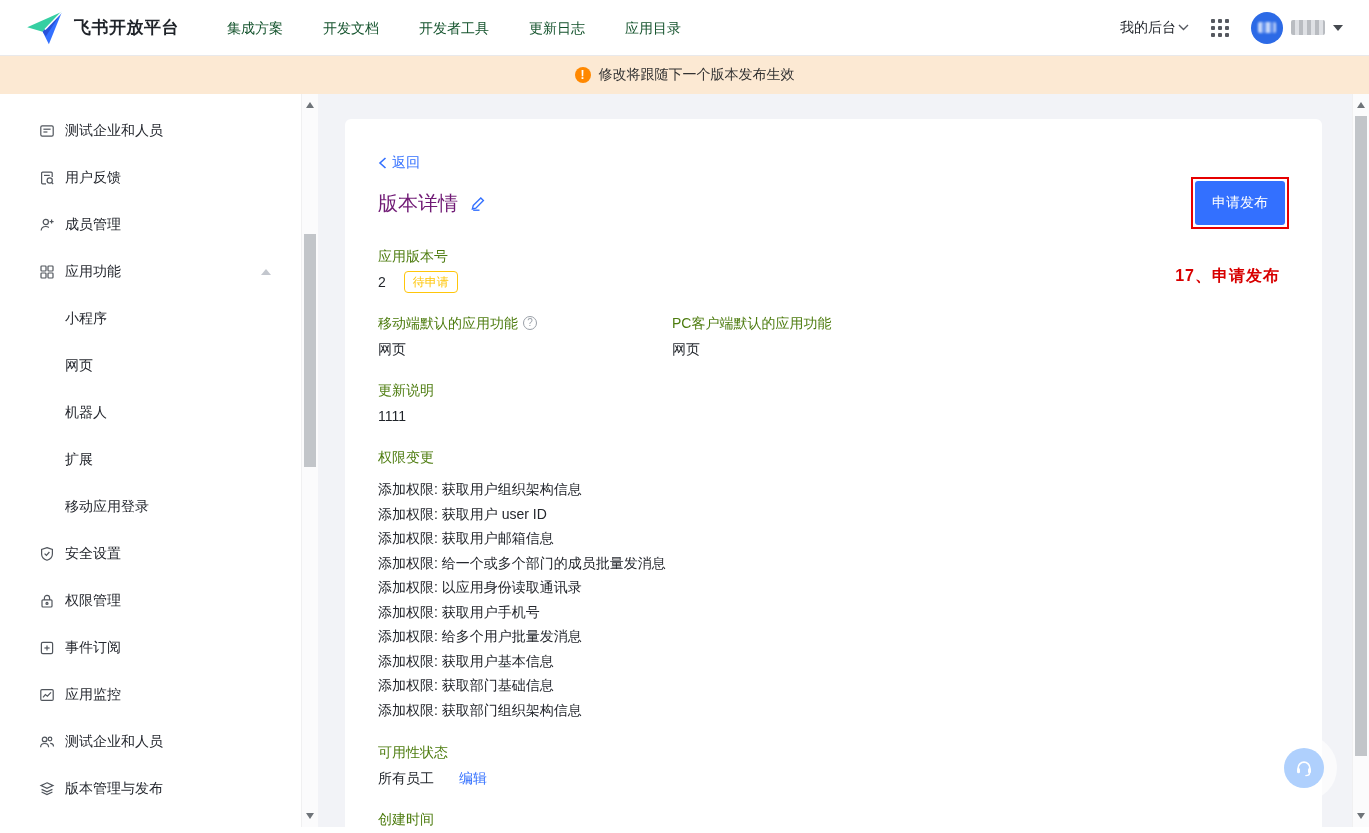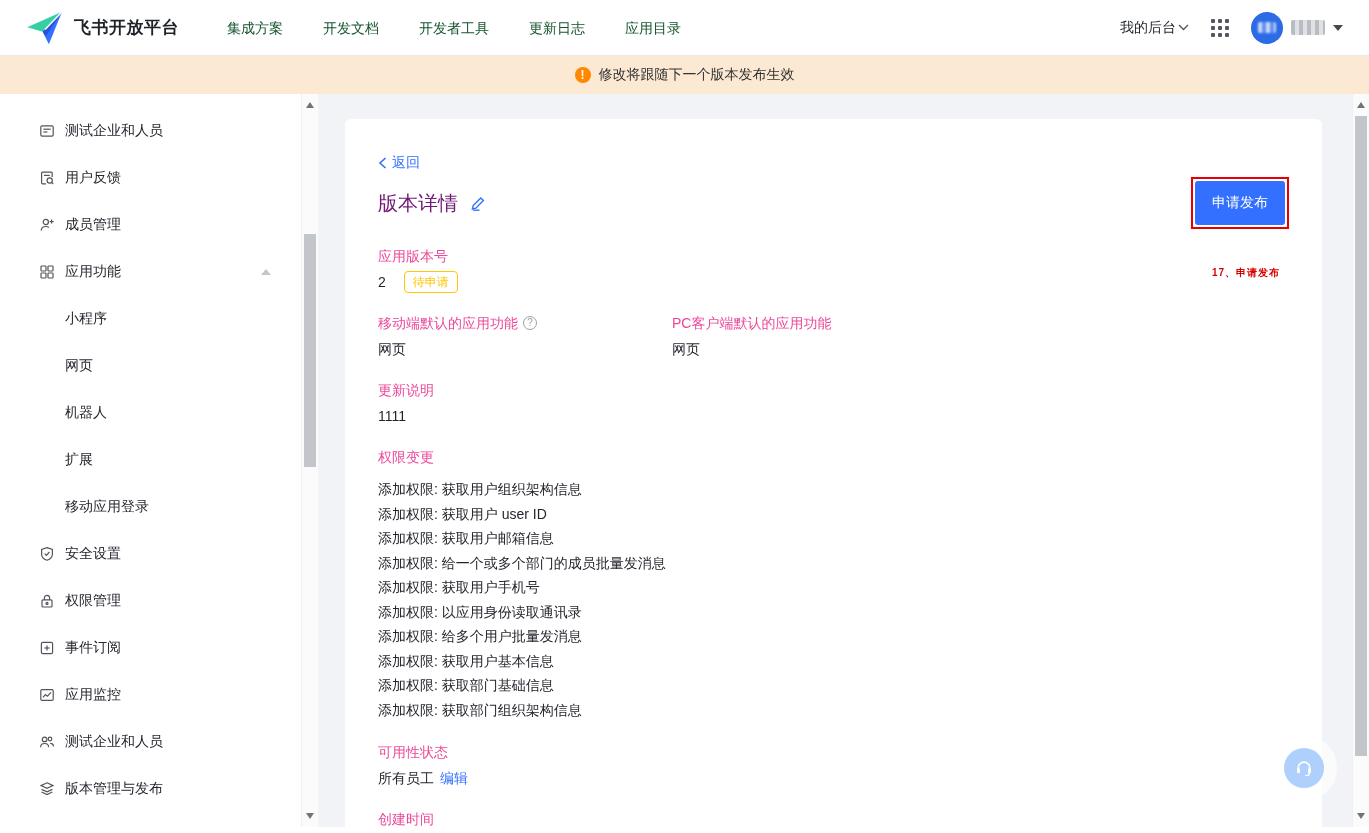--- a/index.html
+++ b/index.html
@@ -52,35 +52,35 @@
   .main { flex:1; background:#f2f3f7; position:relative; overflow:hidden; }
   .card { position:absolute; left:27px; top:25px; width:977px; height:920px; background:#fff; border-radius:6px; padding:35px 33px 0; }
 
   .back { display:inline-flex; align-items:center; gap:5px; color:#3370ff; font-size:14px; text-decoration:none; cursor:pointer; }
   .title-row { margin-top:13px; display:flex; align-items:center; height:34px; }
   .page-title { font-size:20px; font-weight:normal; color:#701a75; }
   .edit-icon { margin-left:12px; cursor:pointer; display:flex; }
   .spacer { flex:1; }
   .apply-outline { border:2px solid #e60000; padding:2px; }
   .apply-btn { background:#3370ff; color:#fff; border:none; border-radius:3px; height:44px; padding:0 17px; font-size:14px; cursor:pointer; font-family:inherit; }
-  .annotation { position:absolute; top:147px; right:42px; color:#d80000; font-size:10px; font-weight:bold; letter-spacing:1px; }
+  .annotation { position:absolute; top:147px; right:42px; color:#d80000; font-size:16px; font-weight:bold; letter-spacing:1px; }
 
   .fields { margin-top:26px; }
   .group { margin-bottom:20px; }
-  .label { color:#ec4899; font-size:14px; line-height:20px; margin-bottom:5px; display:flex; align-items:center; gap:5px; }
+  .label { color:#4d7c0f; font-size:14px; line-height:20px; margin-bottom:5px; display:flex; align-items:center; gap:5px; }
   .value { font-size:14px; color:#1f2329; line-height:22px; }
   .version-row { display:flex; align-items:center; }
   .badge { margin-left:18px; border:1px solid #ffc60a; color:#ffc60a; font-size:12px; line-height:18px; padding:1px 8px; border-radius:4px; }
   .q-icon { width:14px; height:14px; border:1px solid #9aa0a8; border-radius:50%; color:#9aa0a8; font-size:10px; display:inline-flex; align-items:center; justify-content:center; }
   .q-icon::after { content:"?"; }
   .two-col { display:flex; }
   .two-col .col { width:294px; }
   .perm-group .label { margin-bottom:10px; }
   .perm-item { font-size:14px; color:#23262c; line-height:24.5px; }
-  .avail-row { display:flex; gap:6px;text-align:right; }
+  .avail-row { display:flex; gap:25px;text-align:right; }
   .link { color:#3370ff; cursor:pointer; text-decoration:none; }
 
   .support-fab { position:absolute; left:1284px; top:748px; width:40px; height:40px; border-radius:50%; background:#1a7af8; display:flex; align-items:center; justify-content:center; cursor:pointer; z-index:5; }
   .support-fab::before { content:""; position:absolute; left:-13px; top:-13px; width:66px; height:66px; border-radius:50%; background:rgba(255,255,255,.65); z-index:-1; }
 </style>
 </head>
 <body>
 
 <header class="topnav">
   <div class="logo">
@@ -334,22 +334,22 @@
         </div>
 
         <div class="group perm-group">
           <div class="label">权限变更</div>
           <div class="perm-list">
 
           <div class="perm-item">添加权限: 获取用户组织架构信息</div>
               <div class="perm-item">添加权限: 获取用户 user ID</div>
               <div class="perm-item">添加权限: 获取用户邮箱信息</div>
               <div class="perm-item">添加权限: 给一个或多个部门的成员批量发消息</div>
+              <div class="perm-item">添加权限: 以应用身份读取通讯录</div>
               <div class="perm-item">添加权限: 获取用户手机号</div>
-              <div class="perm-item">添加权限: 以应用身份读取通讯录</div>
               <div class="perm-item">添加权限: 给多个用户批量发消息</div>
               <div class="perm-item">添加权限: 获取用户基本信息</div>
               <div class="perm-item">添加权限: 获取部门基础信息</div>
               <div class="perm-item">添加权限: 获取部门组织架构信息</div>
             </div>
         </div>
 
         <div class="group">
           <div class="label">可用性状态</div>
           <div class="value avail-row">

